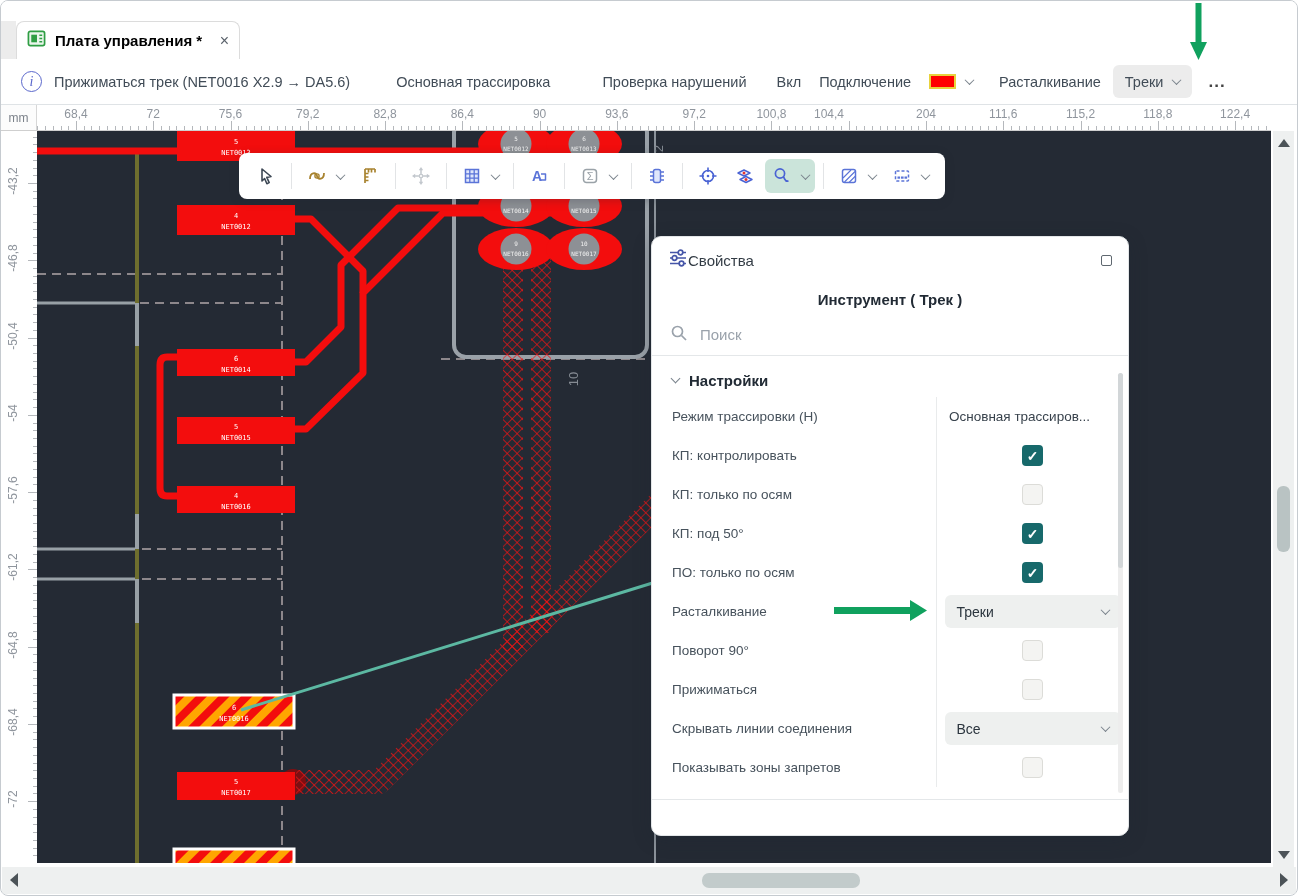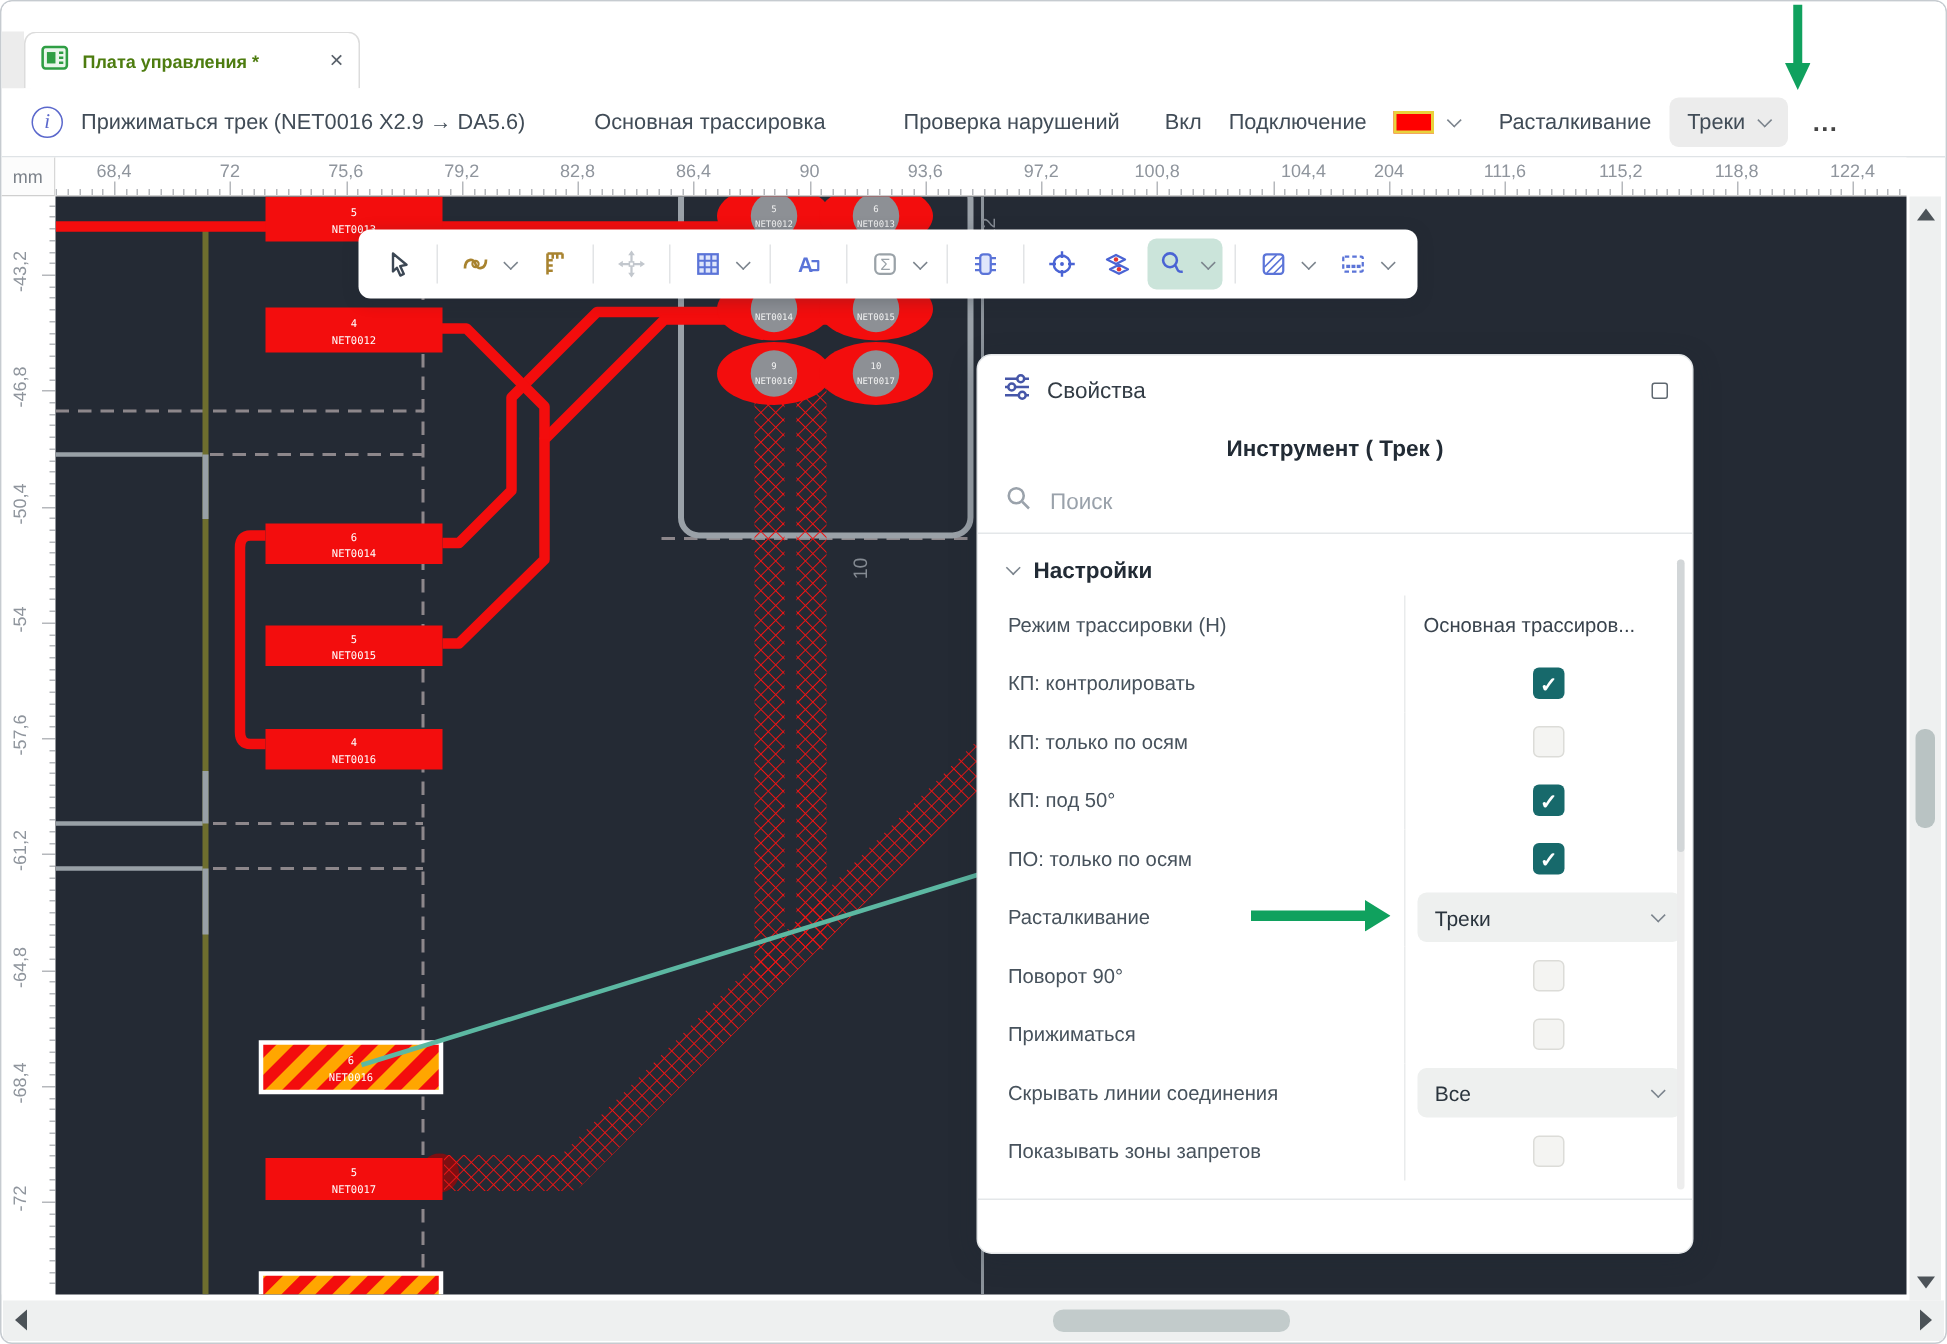--- a/index.html
+++ b/index.html
@@ -6,21 +6,21 @@
   *{box-sizing:border-box;}
   .app{position:relative;width:1298px;height:896px;background:#fff;border:1px solid #c6cbd0;
        border-radius:8px;overflow:hidden;font-family:"Liberation Sans",sans-serif;color:#3f4954;}
 
   
   .tabbar{position:absolute;left:0;top:0;width:100%;height:58px;background:#fff;}
   .tabstrip{position:absolute;left:0;top:20px;width:15px;height:38px;background:#ececec;}
   .tab{position:absolute;left:15px;top:20px;height:38px;width:224px;background:#fff;
        border:1px solid #dcdcdc;border-bottom:none;border-radius:8px 8px 0 0;
        display:flex;align-items:center;padding:0 10px;gap:9px;}
-  .tab-title{font-weight:bold;font-size:12px;color:#4d7c0f;white-space:nowrap;}
+  .tab-title{font-weight:bold;font-size:15px;color:#000000;white-space:nowrap;}
   .tab-close{margin-left:auto;font-size:16px;color:#5a626b;cursor:pointer;line-height:1;}
 
   
   .toolbar{position:absolute;left:0;top:58px;width:100%;height:46px;background:#fff;
            border-bottom:1px solid #dfe3e6;display:flex;align-items:center;font-size:14.5px;color:#414c57;}
   .info-ic{width:21px;height:21px;border:1.6px solid #5b68cc;border-radius:50%;color:#5b68cc;
            display:inline-flex;align-items:center;justify-content:center;
            font-family:"Liberation Serif",serif;font-style:italic;font-size:14px;margin-left:20px;flex:none;}
   .tb-text{white-space:nowrap;}
   .swatch{width:27px;height:15px;background:#f00;border:2.5px solid #e8d23c;display:inline-block;}
@@ -52,21 +52,21 @@
        box-shadow:0 2px 10px rgba(30,40,50,.25);display:flex;align-items:center;padding:0 10px;gap:3px;}
   .ftb .tool{height:34px;min-width:30px;display:flex;align-items:center;justify-content:center;border-radius:6px;cursor:pointer;}
   .ftb .tgroup{display:flex;align-items:center;border-radius:6px;padding:0 2px;}
   .ftb .tgroup.active{background:#cbe4da;}
   .ftb .tchev{width:16px;display:flex;justify-content:center;cursor:pointer;}
   .ftb .divider{width:1px;height:26px;background:#e2e4e6;margin:0 5px;flex:none;}
 
   
   .panel{position:absolute;left:650px;top:235px;width:478px;height:600px;background:#fff;border-radius:10px;
          box-shadow:0 4px 18px rgba(30,40,50,.28);border:1px solid #e3e6e8;}
-  .p-head{height:46px;display:flex;align-items:center;padding:0 16px;gap:10px;}
+  .p-head{height:46px;display:flex;align-items:center;padding:0 16px;}
   .p-head-title{font-size:15px;color:#333c45;}
   .p-pop{margin-left:auto;width:11px;height:11px;border:1.6px solid #5f6870;border-radius:2px;cursor:pointer;}
   .p-tool-title{text-align:center;font-weight:bold;font-size:15px;color:#222b35;margin-top:8px;}
   .p-search{display:flex;align-items:center;gap:10px;padding:0 18px;height:42px;margin-top:6px;
             border-bottom:1px solid #e4e7e9;}
   .p-search input{border:none;outline:none;font-size:15px;color:#333;width:380px;font-family:inherit;}
   .p-search input::placeholder{color:#9aa2ab;}
   .p-section{display:flex;align-items:center;gap:10px;padding:16px 0 8px 20px;font-weight:bold;
              font-size:15px;color:#222b35;}
   .p-rows{margin-left:20px;}
@@ -141,21 +141,21 @@
       <span class="rlabel" style="left: 39px;">68,4</span>
       <span class="rlabel" style="left: 116.27px;">72</span>
       <span class="rlabel" style="left: 193.54px;">75,6</span>
       <span class="rlabel" style="left: 270.81px;">79,2</span>
       <span class="rlabel" style="left: 348.08px;">82,8</span>
       <span class="rlabel" style="left: 425.35px;">86,4</span>
       <span class="rlabel" style="left: 502.62px;">90</span>
       <span class="rlabel" style="left: 579.89px;">93,6</span>
       <span class="rlabel" style="left: 657.16px;">97,2</span>
       <span class="rlabel" style="left: 734.43px;">100,8</span>
-      <span class="rlabel" style="left: 832px;">104,4</span>
+      <span class="rlabel" style="left: 792px;">104,4</span>
       <span class="rlabel" style="left: 888.97px;">204</span>
       <span class="rlabel" style="left: 966.24px;">111,6</span>
       <span class="rlabel" style="left: 1043.51px;">115,2</span>
       <span class="rlabel" style="left: 1120.78px;">118,8</span>
       <span class="rlabel" style="left: 1198.05px;">122,4</span>
       <div class="tick" style="left: 0.365px; height: 4px;"></div>
       <div class="tick" style="left: 8.092px; height: 4px;"></div>
       <div class="tick" style="left: 15.819px; height: 4px;"></div>
       <div class="tick" style="left: 23.546px; height: 4px;"></div>
       <div class="tick" style="left: 31.273px; height: 4px;"></div>

